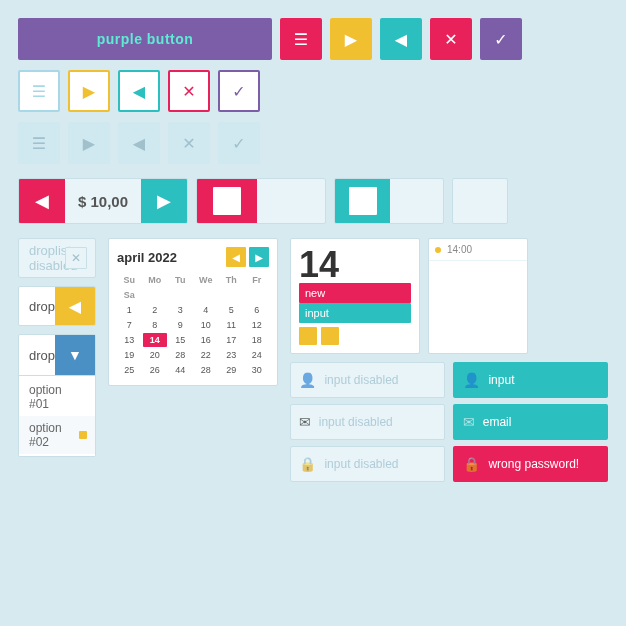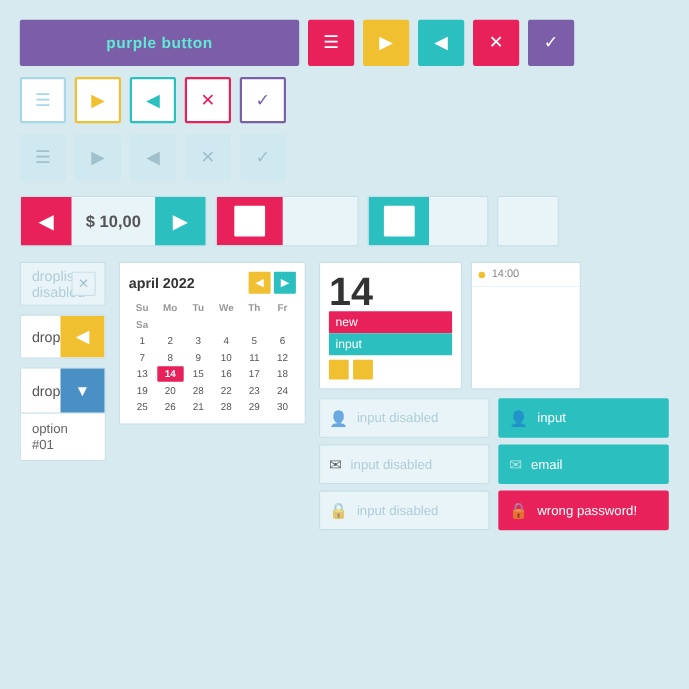--- a/index.html
+++ b/index.html
@@ -496,20 +496,24 @@
 
       <div class="droplist-blue">
         <div class="droplist-blue-header" style="position:relative;">
           <span>droplist</span>
           <div class="arrow-btn2">▼</div>
         </div>
         <div class="droplist-options">
           <div class="droplist-option">
               <span>option #01</span>
             </div>
+          <div class="droplist-option selected">
+              <span>option #02</span>
+              <div class="option-indicator"></div>
+            </div>
         </div>
       </div>
     </div>
 
     <div>
       <div class="calendar-box">
         <div class="cal-header">
           <span class="cal-title">april 2022</span>
           <div class="cal-nav">
             <button class="cal-nav-btn" style="background:#f0c030">◀</button>
@@ -553,21 +557,21 @@
           <div class="cal-day">18</div>
           <div class="cal-day">19</div>
           <div class="cal-day">20</div>
           <div class="cal-day">28</div>
           <div class="cal-day">22</div>
           <div class="cal-day">23</div>
 
           <div class="cal-day">24</div>
           <div class="cal-day">25</div>
           <div class="cal-day">26</div>
-          <div class="cal-day">21</div>
+          <div class="cal-day">44</div>
           <div class="cal-day">28</div>
           <div class="cal-day">29</div>
           <div class="cal-day">30</div>
         </div>
       </div>
     </div>
 
     <div style="display:flex;flex-direction:column;gap:8px;">
       <div style="display:flex;gap:8px;">
 

